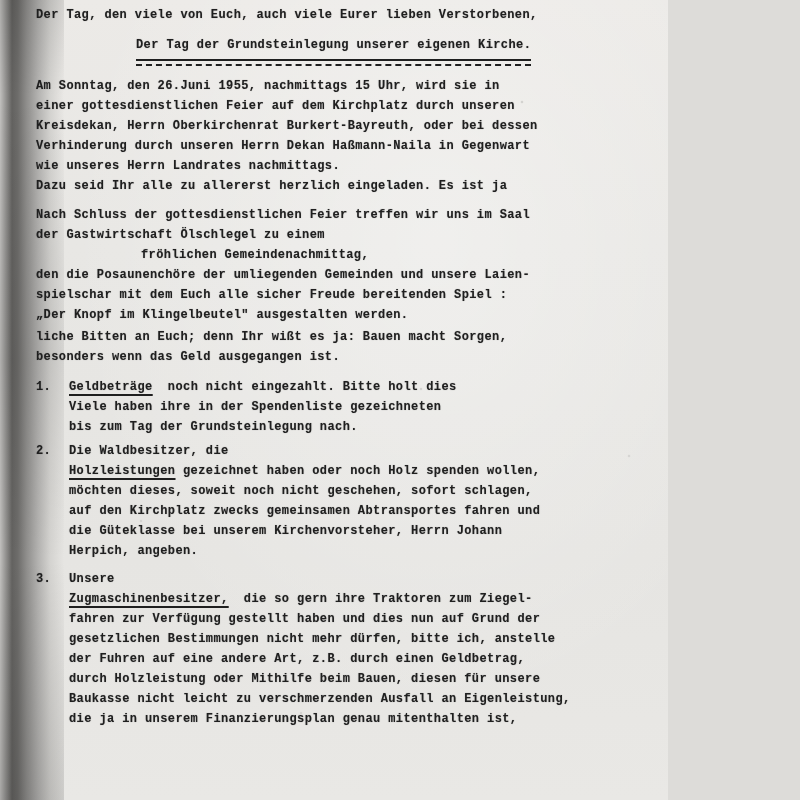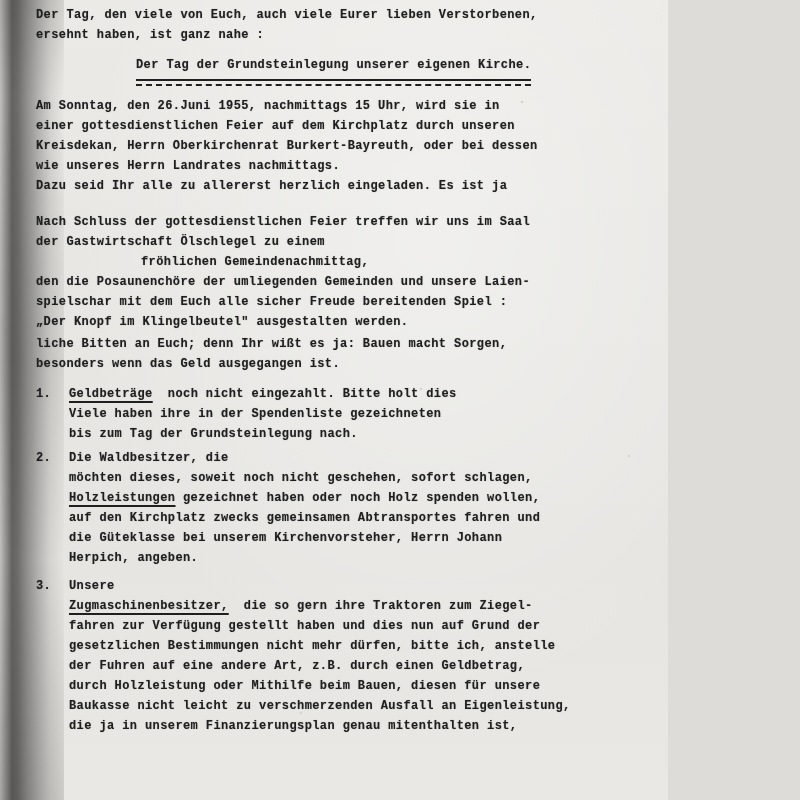--- a/index.html
+++ b/index.html
@@ -73,52 +73,52 @@
   .heading-outer {
     display: inline-block;
     border-bottom: 2px dashed var(--ink);
     padding-bottom: 3px;
   }
   .heading-inner {
     display: inline-block;
     border-bottom: 2px solid var(--ink);
     padding-bottom: 4px;
   }
-  .gathering { margin-top: 16px; }
+  .gathering { margin-top: 9px; }
   .highlight-line { padding-left: 105px; }
   .requests { margin-top: 2px; }
   .item { display: flex; }
   .item .num { width: 33px; flex: none; }
   .item-1 { margin-top: 10px; }
   .item-2 { margin-top: 4px; }
   .item-3 { margin-top: 8px; }
 </style>
 </head>
 <body>
 
 <div class="page">
   <div class="scan-edge"></div>
   <div class="scan-edge-shade"></div>
   <div class="specks"></div>
 
   <div class="content">
 
     <div class="para">
       <div class="line">Der Tag, den viele von Euch, auch viele Eurer lieben Verstorbenen,</div>
-      <div class="line">ersehnt haben, ist ganz nahe :</div>
     </div>
 
     <div class="heading-row">
       <span class="heading-outer"><span class="heading-inner">Der Tag der Grundsteinlegung unserer eigenen Kirche.</span></span>
     </div>
 
     <div class="para">
       <div class="line">Am Sonntag, den 26.Juni 1955, nachmittags 15 Uhr, wird sie in</div>
       <div class="line">einer gottesdienstlichen Feier auf dem Kirchplatz durch unseren</div>
       <div class="line">Kreisdekan, Herrn Oberkirchenrat Burkert-Bayreuth, oder bei dessen</div>
+      <div class="line">Verhinderung durch unseren Herrn Dekan Haßmann-Naila in Gegenwart</div>
       <div class="line">wie unseres Herrn Landrates nachmittags.</div>
       <div class="line">Dazu seid Ihr alle zu allererst herzlich eingeladen. Es ist ja</div>
     </div>
 
     <div class="para gathering">
       <div class="line">Nach Schluss der gottesdienstlichen Feier treffen wir uns im Saal</div>
       <div class="line">der Gastwirtschaft Ölschlegel zu einem</div>
       <div class="line highlight-line">fröhlichen Gemeindenachmittag,</div>
       <div class="line">den die Posaunenchöre der umliegenden Gemeinden und unsere Laien-</div>
       <div class="line">spielschar mit dem Euch alle sicher Freude bereitenden Spiel :</div>
@@ -136,22 +136,22 @@
         <div class="line"><span class="u">Geldbeträge</span><span>  noch nicht eingezahlt. Bitte holt dies</span></div>
         <div class="line">Viele haben ihre in der Spendenliste gezeichneten</div>
         <div class="line">bis zum Tag der Grundsteinlegung nach.</div>
       </div>
     </div>
 
     <div class="item item-2">
       <div class="num line">2.</div>
       <div class="item-body">
         <div class="line">Die Waldbesitzer, die</div>
+        <div class="line"><span class="u">Holzleistungen</span><span> gezeichnet haben oder noch Holz spenden wollen,</span></div>
         <div class="line">möchten dieses, soweit noch nicht geschehen, sofort schlagen,</div>
-        <div class="line"><span class="u">Holzleistungen</span><span> gezeichnet haben oder noch Holz spenden wollen,</span></div>
         <div class="line">auf den Kirchplatz zwecks gemeinsamen Abtransportes fahren und</div>
         <div class="line">die Güteklasse bei unserem Kirchenvorsteher, Herrn Johann</div>
         <div class="line">Herpich, angeben.</div>
       </div>
     </div>
 
     <div class="item item-3">
       <div class="num line">3.</div>
       <div class="item-body">
         <div class="line">Unsere</div>

